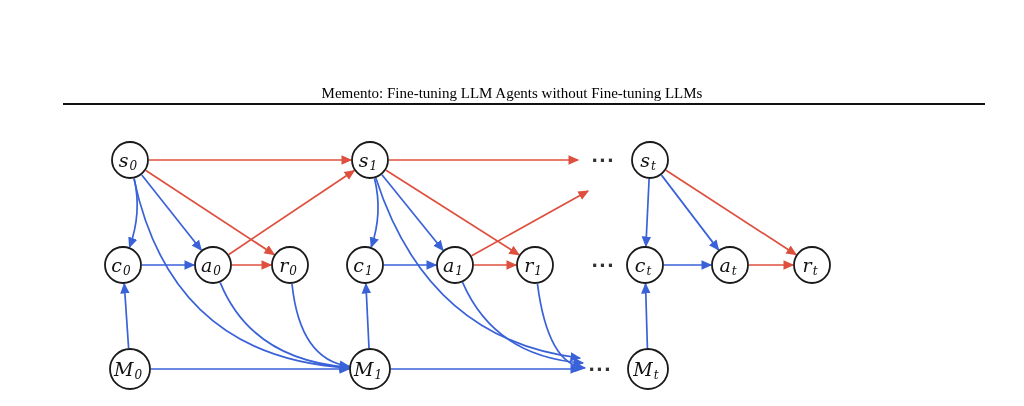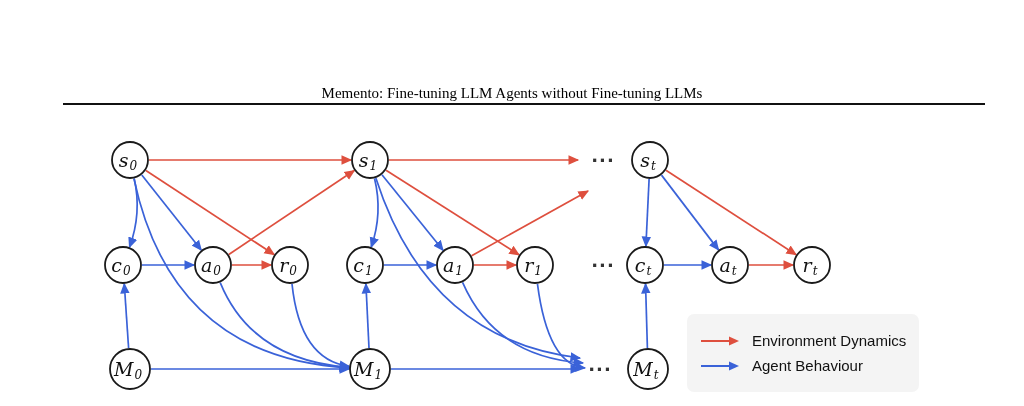--- a/index.html
+++ b/index.html
@@ -121,29 +121,13 @@
         <g>
           <circle cx="370" cy="369" r="20" fill="#FFFFFF" stroke="#1A1A1A" stroke-width="1.8"></circle>
           <text x="368" y="369" text-anchor="middle" dominant-baseline="central" style="font:italic 19px &quot;DejaVu Serif&quot;,serif;fill:#111111"><tspan>M</tspan><tspan dy="6" dx="1" style="font:italic 12px &quot;DejaVu Serif&quot;,serif">1</tspan></text>
         </g>
         <g>
           <circle cx="648" cy="369" r="20" fill="#FFFFFF" stroke="#1A1A1A" stroke-width="1.8"></circle>
           <text x="646" y="369" text-anchor="middle" dominant-baseline="central" style="font:italic 19px &quot;DejaVu Serif&quot;,serif;fill:#111111"><tspan>M</tspan><tspan dy="6" dx="1" style="font:italic 12px &quot;DejaVu Serif&quot;,serif">t</tspan></text>
         </g>
       </g>
     </svg>
-  <div id="legend" class="legend" style="background: rgb(244, 244, 244);">
-      <div class="legend-row">
-        <svg width="44" height="12" viewBox="0 0 44 12">
-          <line x1="2" y1="6" x2="31" y2="6" stroke="#DE4F3E" stroke-width="2"></line>
-          <polygon points="30,1.5 40,6 30,10.5" fill="#DE4F3E"></polygon>
-        </svg>
-        <span>Environment Dynamics</span>
-      </div>
-      <div class="legend-row">
-        <svg width="44" height="12" viewBox="0 0 44 12">
-          <line x1="2" y1="6" x2="31" y2="6" stroke="#3A62D8" stroke-width="2"></line>
-          <polygon points="30,1.5 40,6 30,10.5" fill="#3A62D8"></polygon>
-        </svg>
-        <span>Agent Behaviour</span>
-      </div>
-    </div>
 </div>
 
 </body></html>

